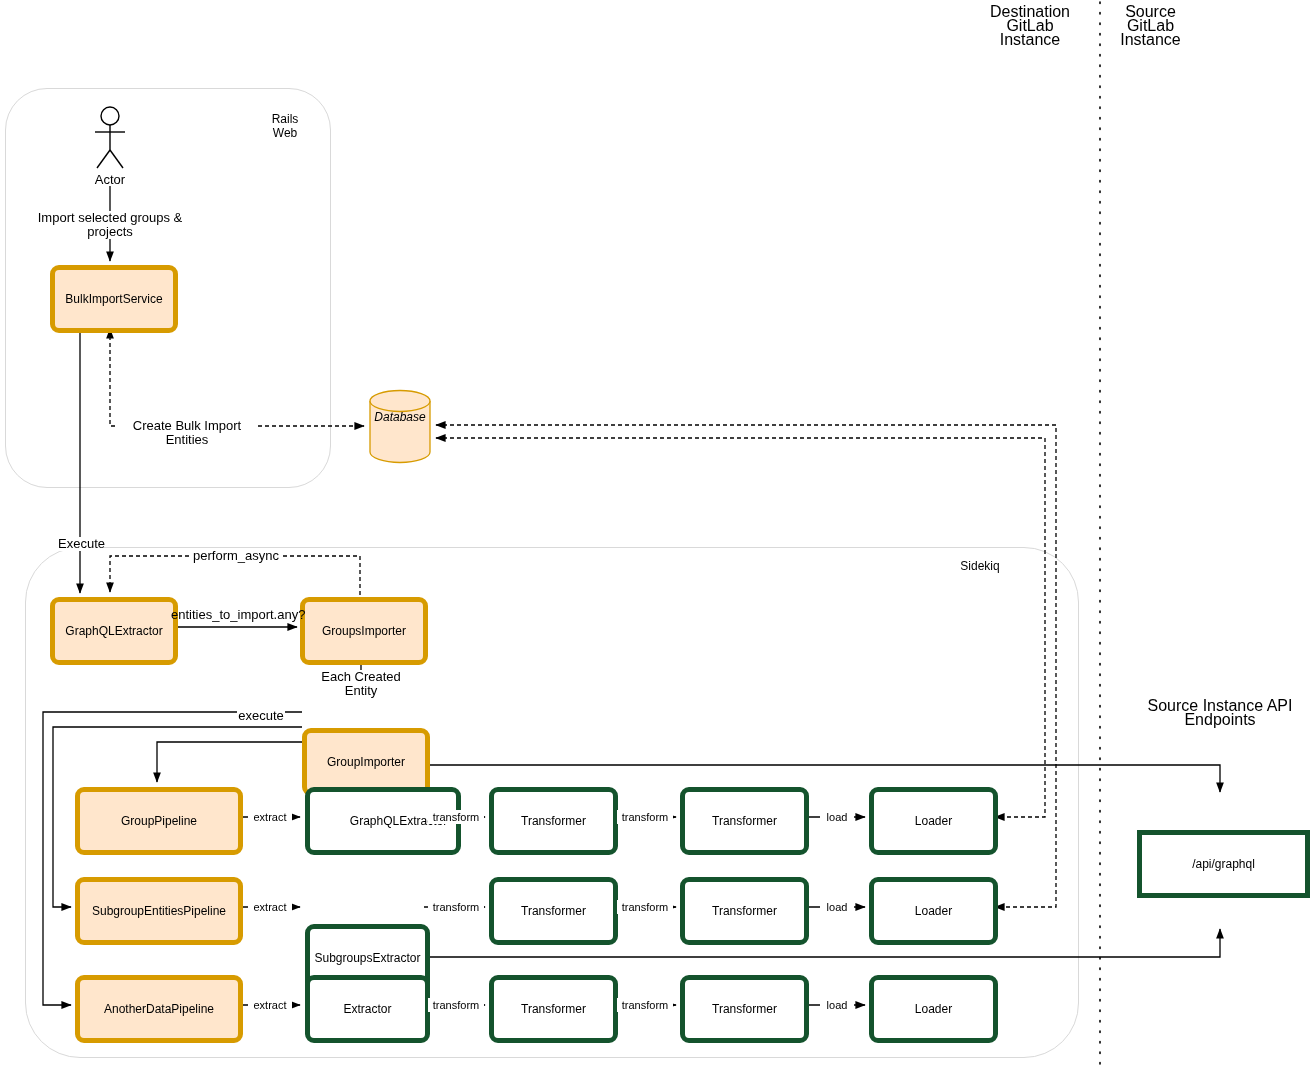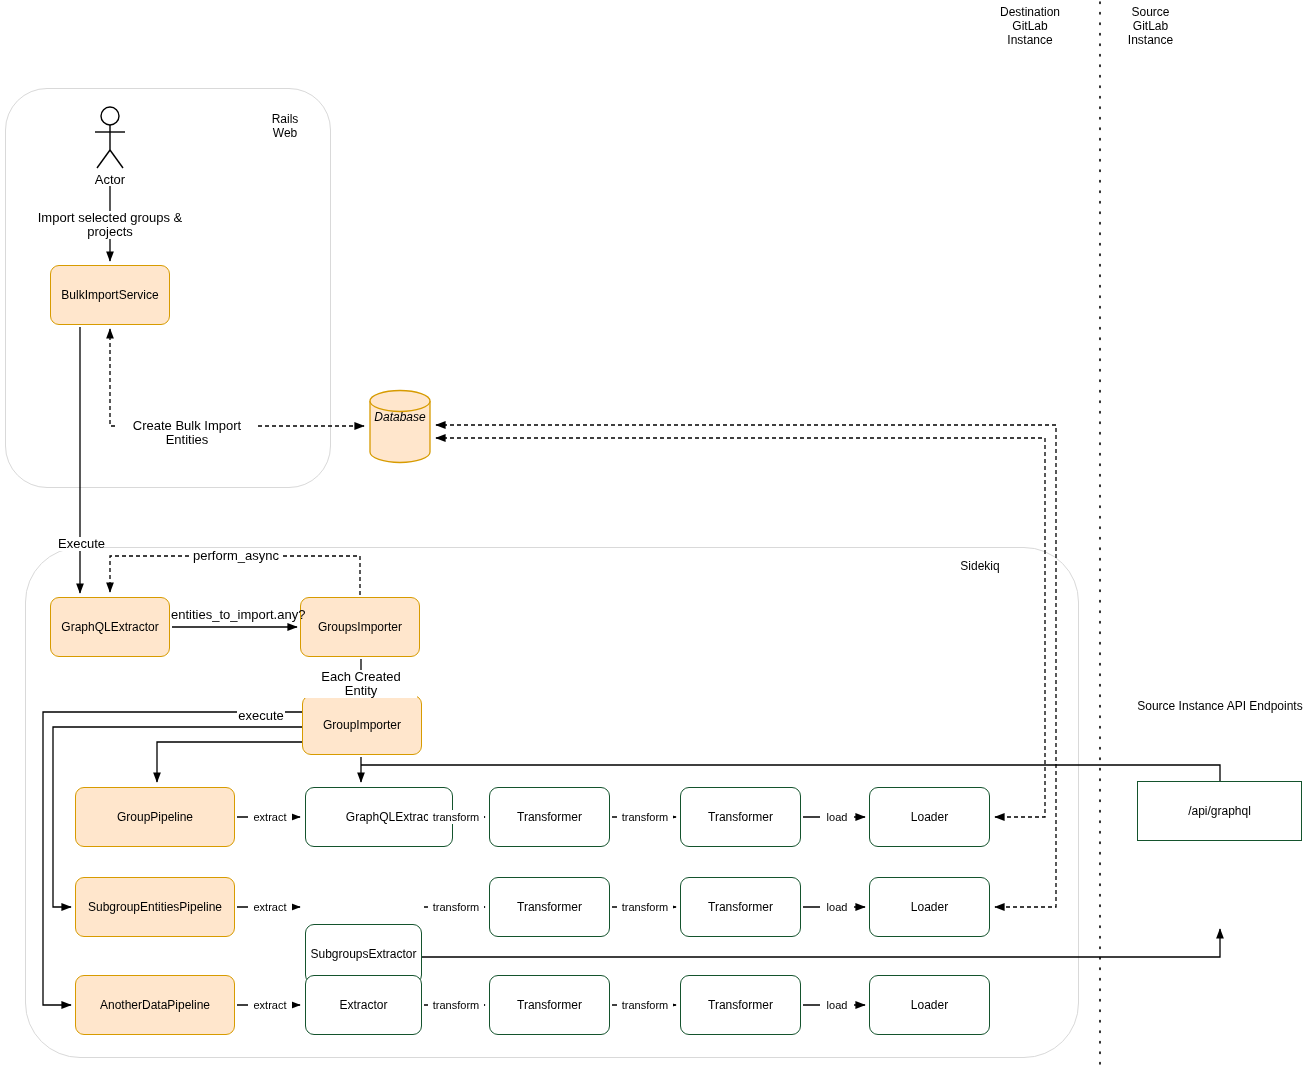--- a/index.html
+++ b/index.html
@@ -4,31 +4,31 @@
 <style>
   html,body{margin:0;padding:0;background:#ffffff;}
   body{font-family:"Liberation Sans","DejaVu Sans",sans-serif;color:#000;}
   #stage{position:relative;width:1311px;height:1068px;background:#fff;overflow:hidden;}
 
   .container-box{position:absolute;border:1px solid #D9D9D9;background:transparent;z-index:1;}
   .container-label{position:absolute;font-size:12px;text-align:center;z-index:3;}
 
   svg.wires{position:absolute;left:0;top:0;z-index:2;}
 
-  .node{position:absolute;height:58px;border:1px solid #14532d;border-radius:9px;background:#fff;
+  .node{position:absolute;height:58px;border:5px solid #14532d;border-radius:9px;background:#fff;
         display:flex;align-items:center;justify-content:center;font-size:12px;text-align:center;
         z-index:3;box-sizing:content-box;}
   .node.orange{background:#FFE6CC;border-color:#D79B00;}
   .node.sharp{border-radius:0;}
 
   .lbl{position:absolute;font-size:13px;text-align:center;background:#fff;line-height:14px;z-index:3;}
   .lbl.nobg{background:transparent;}
   .elabel{position:absolute;font-size:11px;text-align:center;background:#fff;line-height:14px;z-index:3;}
 
-  .region-label{position:absolute;font-size:12px;line-height:14px;text-align:center;z-index:3;}
+  .region-label{position:absolute;font-size:16px;line-height:14px;text-align:center;z-index:3;}
   .region-label span{display:block;}
 
   .db-label{position:absolute;font-size:12px;text-align:center;z-index:3;}
 </style>
 </head>
 <body>
 
 <div id="stage">
 
   <div class="container-box" style="left:5px;top:88px;width:324px;height:398px;border-radius:42px;"></div>
@@ -111,41 +111,41 @@
     <path d="M436,438 L1045,438 L1045,817 L995,817" stroke="#000" stroke-width="1.3" fill="none" stroke-dasharray="4 3" marker-start="url(#mS)" marker-end="url(#mE)"></path>
     <path d="M436,425 L1056,425 L1056,907 L995,907" stroke="#000" stroke-width="1.3" fill="none" stroke-dasharray="4 3" marker-start="url(#mS)" marker-end="url(#mE)"></path>
   </svg>
 
   <div class="node orange" style="left:50px;top:265px;width:118px;">BulkImportService</div>
 
   <div class="db-label" style="left:360px;top:410px;width:80px;font-style:italic;">Database</div>
 
   <div class="node orange" style="left:50px;top:597px;width:118px;">GraphQLExtractor</div>
   <div class="node orange" style="left:300px;top:597px;width:118px;">GroupsImporter</div>
-  <div class="node orange" style="left:302px;top:695px;width:118px;text-align:right;">GroupImporter</div>
+  <div class="node orange" style="left:302px;top:728px;width:118px;text-align:right;">GroupImporter</div>
 
   <div class="node orange" style="left:75px;top:787px;width:158px;">GroupPipeline</div>
   <div class="node" style="left:305px;top:787px;width:115px;padding-left:31px;">GraphQLExtractor</div>
   <div class="node" style="left:489px;top:787px;width:119px;">Transformer</div>
   <div class="node" style="left:680px;top:787px;width:119px;">Transformer</div>
   <div class="node" style="left:869px;top:787px;width:119px;">Loader</div>
 
   <div class="node orange" style="left:75px;top:877px;width:158px;text-align:right;">SubgroupEntitiesPipeline</div>
   <div class="node" style="left:305px;top:877px;width:115px;margin-top:47px;">SubgroupsExtractor</div>
   <div class="node" style="left:489px;top:877px;width:119px;">Transformer</div>
   <div class="node" style="left:680px;top:877px;width:119px;">Transformer</div>
   <div class="node" style="left:869px;top:877px;width:119px;">Loader</div>
 
   <div class="node orange" style="left:75px;top:975px;width:158px;">AnotherDataPipeline</div>
   <div class="node" style="left:305px;top:975px;width:115px;">Extractor</div>
   <div class="node" style="left:489px;top:975px;width:119px;">Transformer</div>
   <div class="node" style="left:680px;top:975px;width:119px;">Transformer</div>
   <div class="node" style="left:869px;top:975px;width:119px;">Loader</div>
 
-  <div class="node sharp" style="left:1137px;top:781px;width:163px;">/api/graphql</div>
+  <div class="node sharp" style="left:1137px;top:830px;width:163px;">/api/graphql</div>
 
   <div class="lbl nobg" style="left:80px;top:173px;width:60px;">Actor</div>
   <div class="lbl" style="left:20px;top:211px;width:180px;">Import selected groups &amp; projects</div>
   <div class="lbl" style="left:118px;top:419px;width:138px;">Create Bulk Import Entities</div>
   <div class="lbl" style="left:58px;top:537px;width:46px;">Execute</div>
   <div class="lbl" style="left:190px;top:549px;width:92px;">perform_async</div>
   <div class="lbl nobg" style="left:171px;top:608px;width:130px;">entities_to_import.any?</div>
   <div class="lbl" style="left:305px;top:670px;width:112px;">Each Created Entity</div>
   <div class="lbl" style="left:237px;top:709px;width:48px;">execute</div>
 

